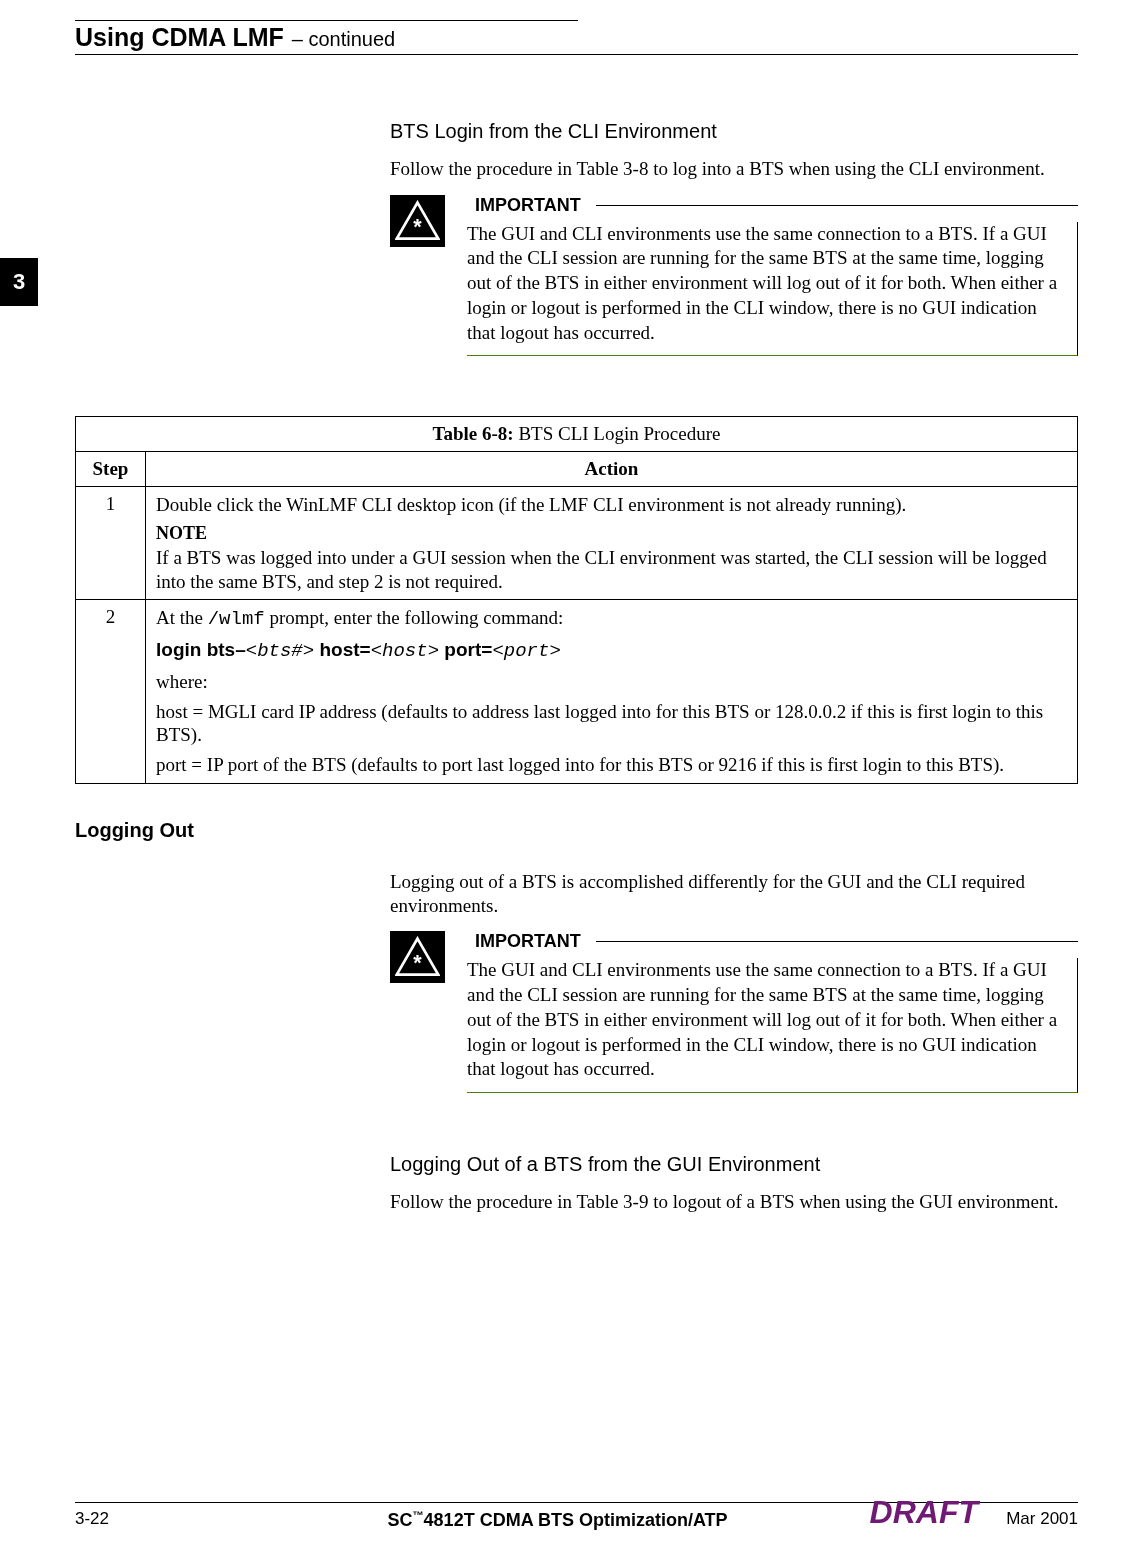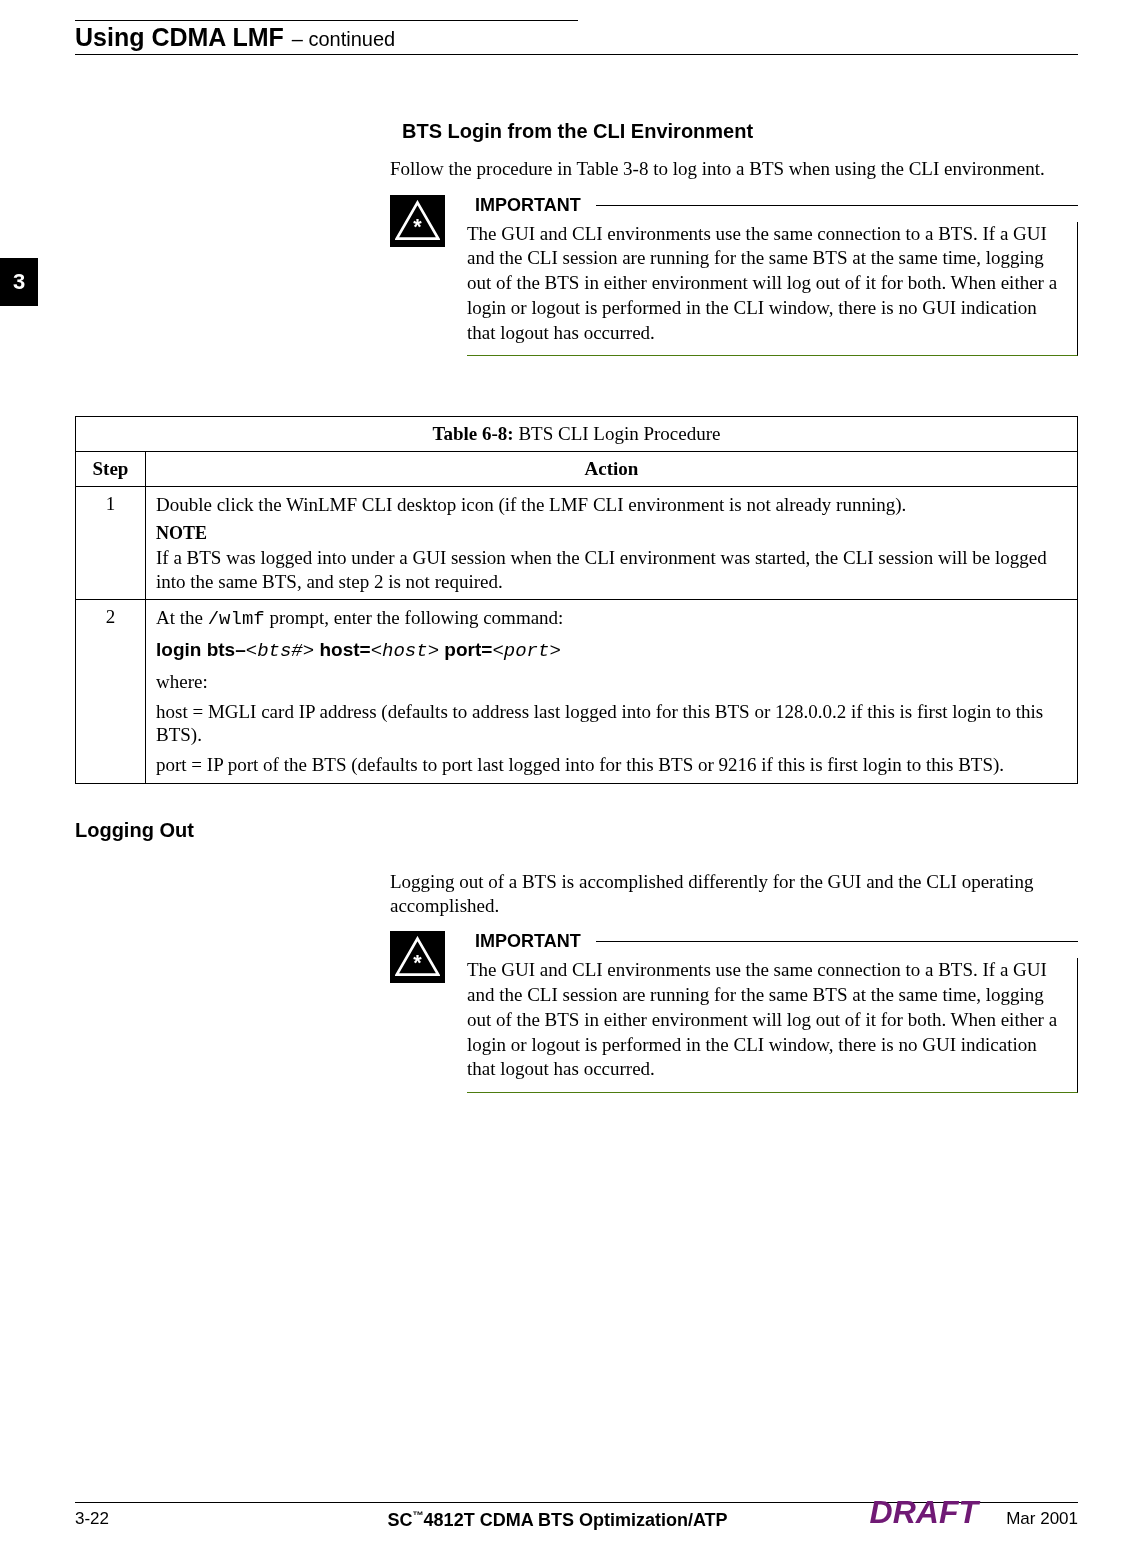--- a/index.html
+++ b/index.html
@@ -56,24 +56,23 @@
       font-size: 22px;
       display: flex;
       align-items: center;
       justify-content: center;
     }
     .content-block {
       margin-left: 340px;
     }
     .sub-heading {
       font-family: Arial, Helvetica, sans-serif;
-      font-weight: bold;
+      font-weight: normal;
       font-size: 20px;
       margin-bottom: 14px;
-      margin-left: 12px;
     }
     .body-para {
       margin-bottom: 14px;
       line-height: 1.25;
     }
     .important-box-wrap {
       display: flex;
       margin-bottom: 60px;
     }
     .important-icon {
@@ -288,38 +287,40 @@
         <div class="cell-para">port = IP port of the BTS (defaults to port last logged into for this BTS or 9216 if this is first login to this BTS).</div>
       </td>
     </tr>
   </tbody>
     </table>
 </div>
 
 <div class="side-heading">Logging Out</div>
 
 <div class="content-block">
-  <div class="body-para">Logging out of a BTS is accomplished differently for the GUI and the CLI operating accomplished.</div>
+  <div class="body-para">Logging out of a BTS is accomplished differently for the GUI and the CLI required environments.</div>
 
   <div class="important-box-wrap">
     <div class="important-icon">
       <svg viewBox="0 0 50 45">
         <polygon points="25,2 48,42 2,42" fill="none" stroke="#fff" stroke-width="3"></polygon>
         <text x="25" y="37" text-anchor="middle" fill="#fff" font-size="24" font-family="Arial" font-weight="bold">*</text>
       </svg>
     </div>
     <div class="important-content">
       <div class="important-header-row">
         <span class="important-label">IMPORTANT</span>
         <span class="important-rule"></span>
       </div>
       <div class="important-text-box">The GUI and CLI environments use the same connection to a BTS. If a GUI and the CLI session are running for the same BTS at the same time, logging out of the BTS in either environment will log out of it for both. When either a login or logout is performed in the CLI window, there is no GUI indication that logout has occurred.</div>
     </div>
   </div>
 
+  <div class="sub-heading">Logging Out of a BTS from the GUI Environment</div>
+  <div class="body-para" style="margin-bottom:4px">Follow the procedure in Table 3-9 to logout of a BTS when using the GUI environment.</div>
 </div>
 
 <div class="footer">
   <div class="footer-line"></div>
   <div class="footer-row">
     <span>3-22</span>
     <span class="footer-center">
       <span>SC</span><span class="tm">™</span><span>4812T CDMA BTS Optimization/ATP</span>
     </span>
     <span>Mar 2001</span>

